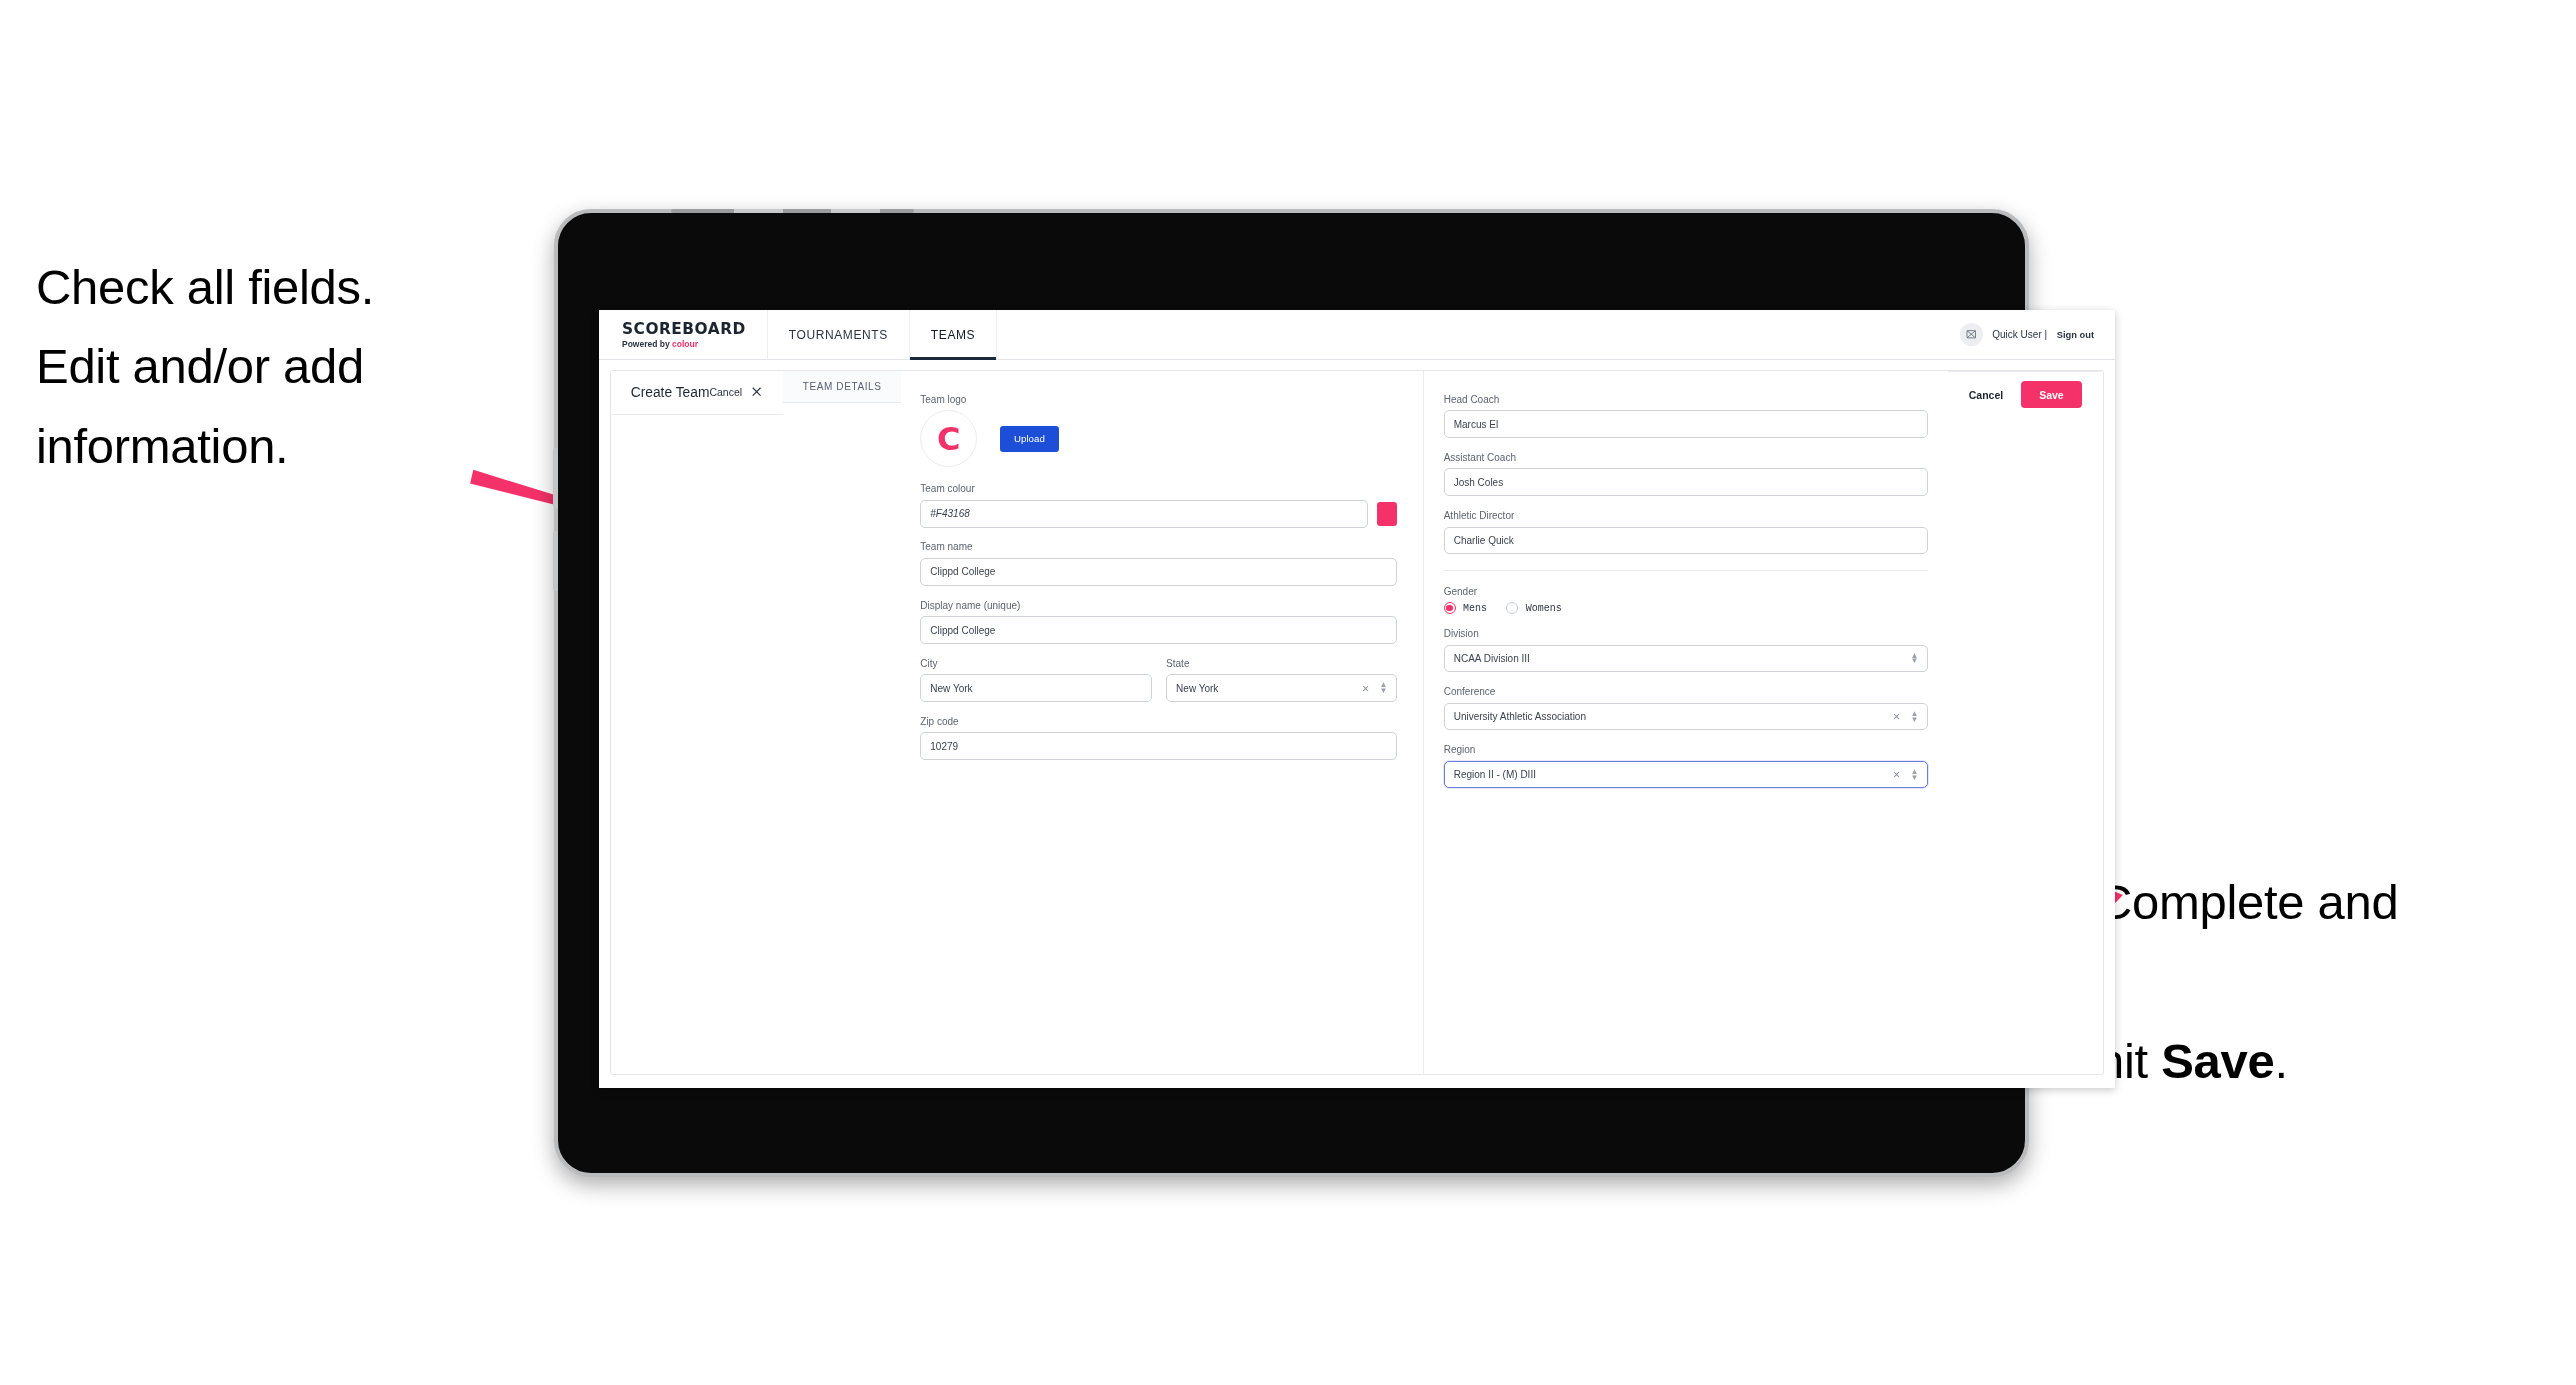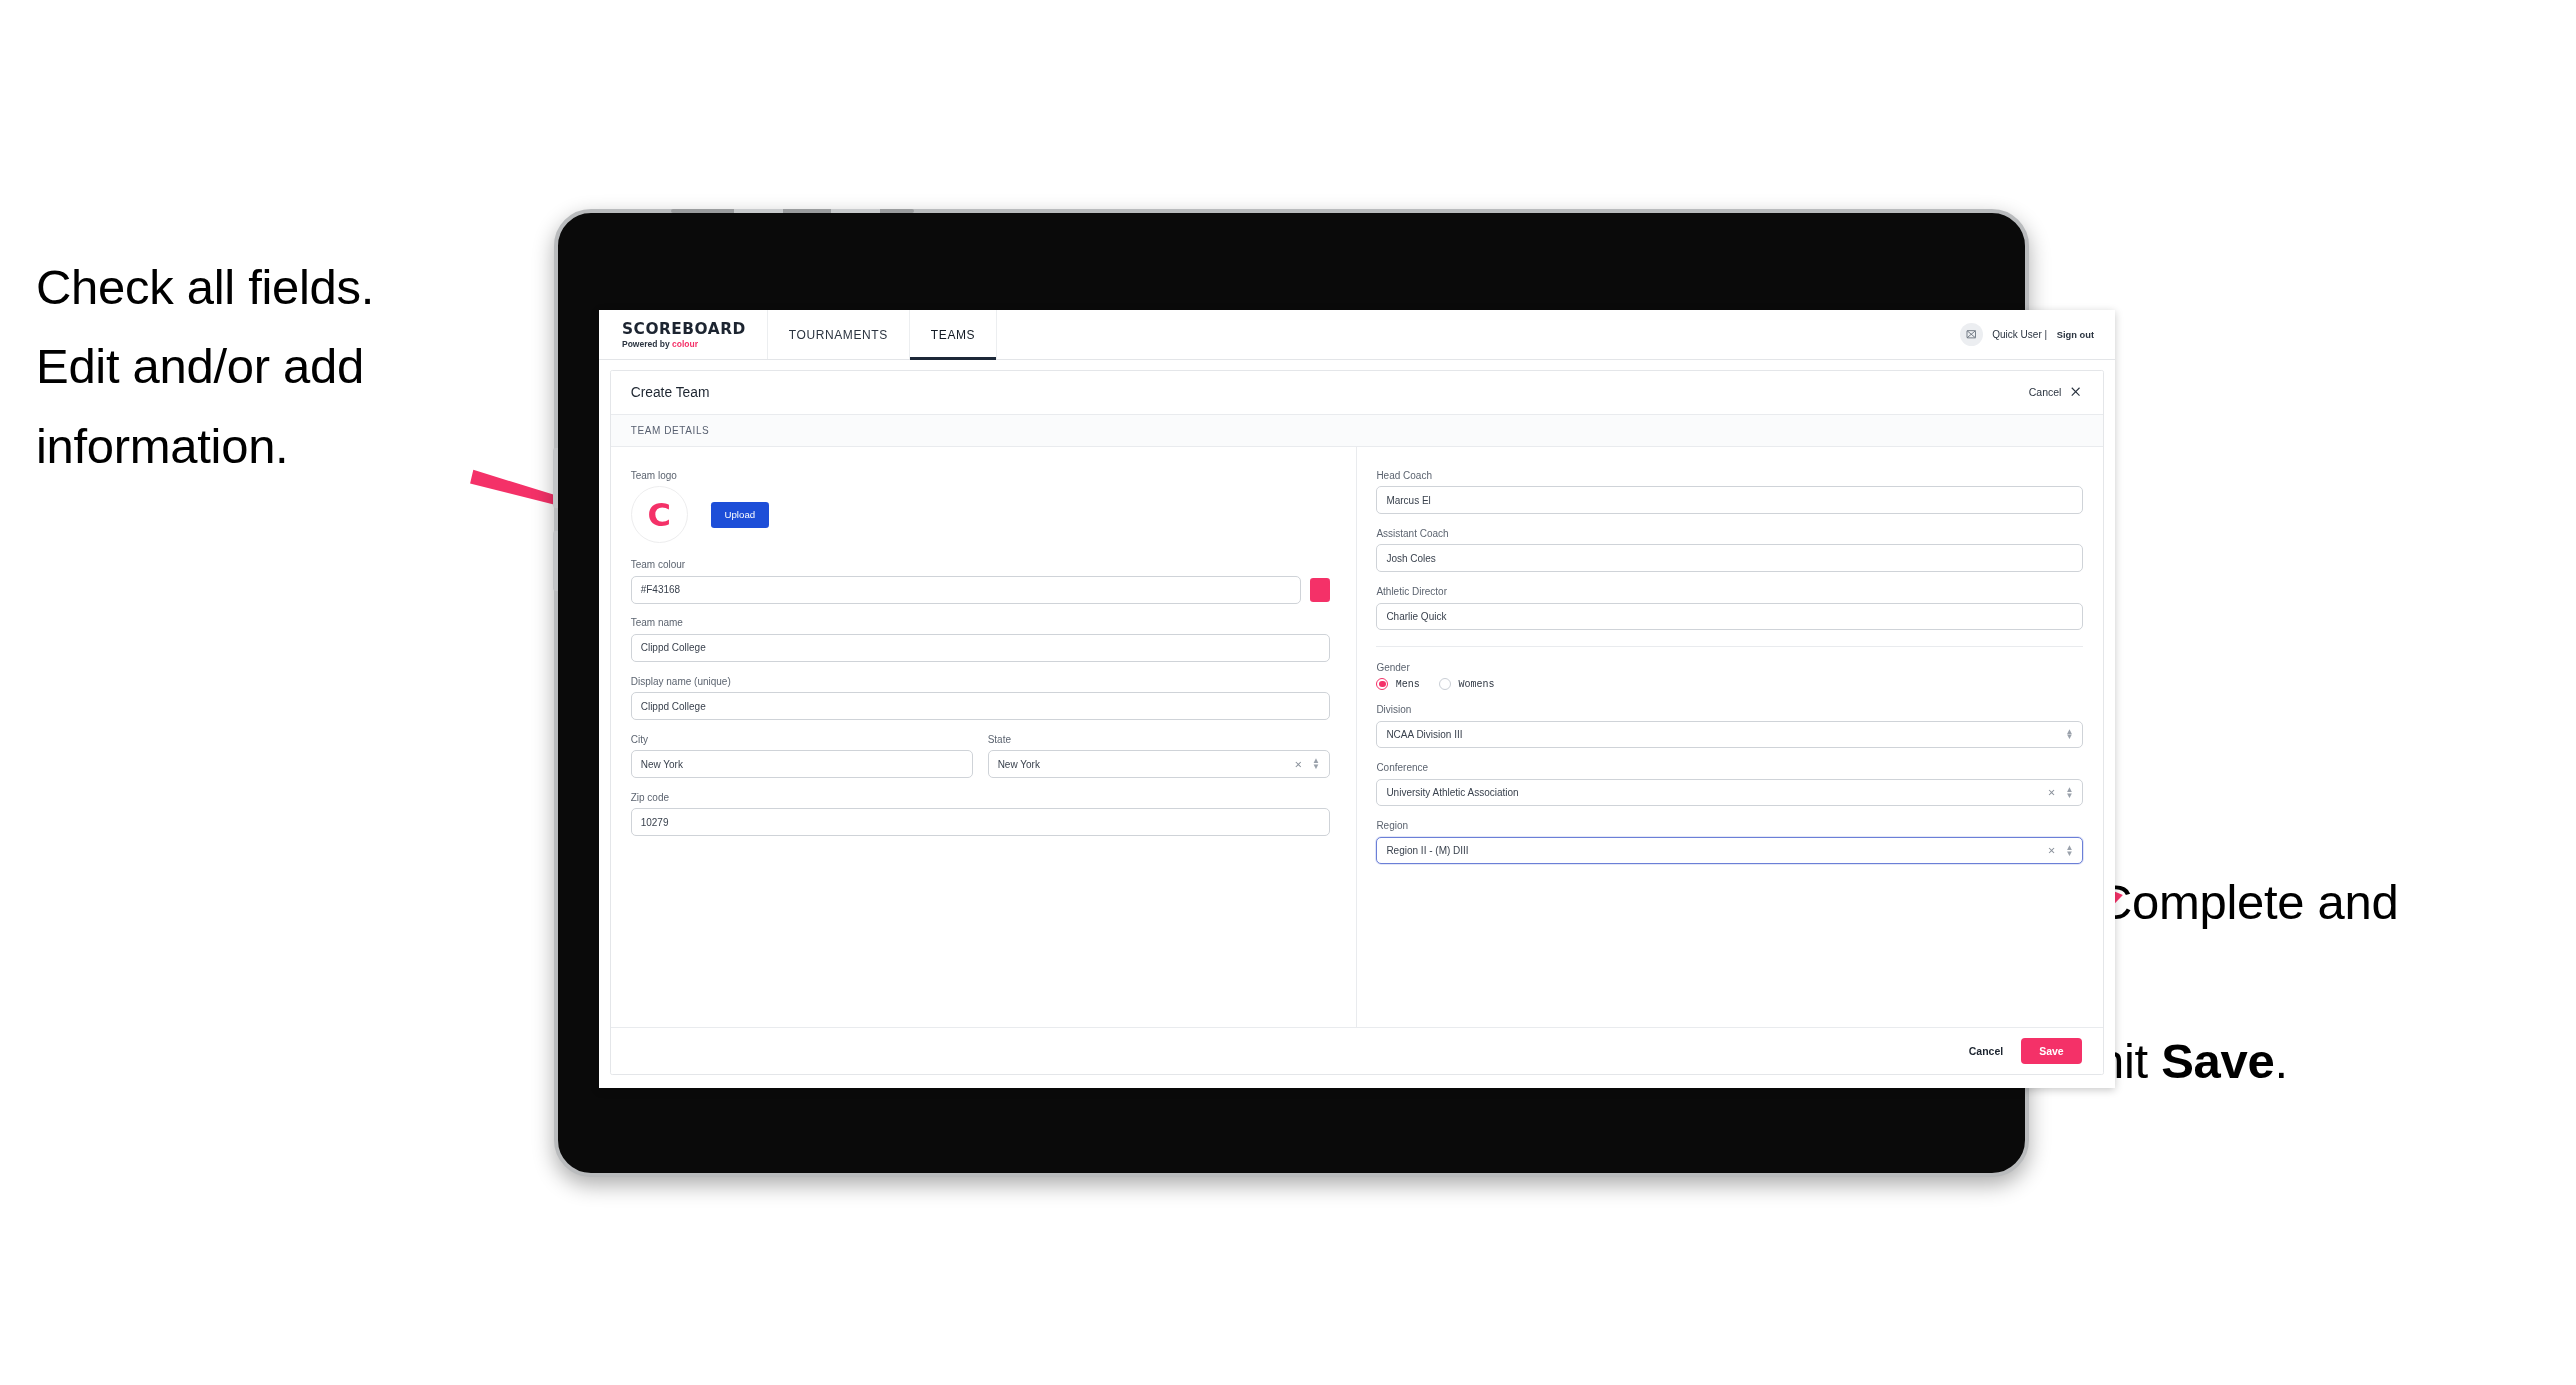--- a/index.html
+++ b/index.html
@@ -95,21 +95,21 @@
     width: 23px; height: 23px; border-radius: 50%; background:#eceef1;
     display:flex; align-items:center; justify-content:center; color:#6c7580;
   }
   #usr .uname { font-size: 10px; color:#2b3440; }
   #usr .sout { font-size: 9.3px; color:#2b3440; font-weight:600; cursor:pointer; }
 
   
   #page { flex:1; background:#ffffff; padding: 9.7px 11.3px 13px 11.3px; display:flex; }
   #card {
     flex:1; background:#fff; border:0.8px solid #e4e6e9; border-radius:2.4px;
-    display:flex; flex-direction:column; overflow:hidden;
+    display:flex; flex-direction:row; overflow:hidden;
   }
   #card-head {
     height: 44px; flex:none; display:flex; align-items:center; justify-content:space-between;
     padding: 0 21px 0 19.4px; border-bottom: 0.8px solid #e9ebee; background:#fff;
   }
   #card-title { font-size: 13.8px; color:#1d2530; }
   #card-cancel { display:flex; align-items:center; gap:9px; font-size:10.5px; color:#2b3440; cursor:pointer; }
   #section-bar {
     height: 32px; flex:none; display:flex; align-items:center;
     padding: 0 19.4px; background:#fafbfc; border-bottom:0.8px solid #e9ebee;
@@ -143,21 +143,21 @@
     width: 57px; height: 57px; border-radius:50%; border:0.8px solid #ededee;
     display:flex; align-items:center; justify-content:center;
     color:#f43168; font-size: 32px; font-weight: 800;
     font-family:"DejaVu Sans", sans-serif; line-height:1;
   }
   #upload-btn {
     background:#242f3e; color:#fff; font-size:9.7px; border-radius:3.2px;
     padding: 7.3px 13.8px; cursor:pointer;
   }
   #colour-row { display:flex; align-items:center; gap:9px; }
-  #colour-row .fld { flex:1; }
+  #colour-row .fld { flex:1;font-style:italic; }
   #swatch { width: 20px; height: 23.5px; border-radius:3.2px; flex:none; }
 
   
   #gender-row { display:flex; align-items:center; gap: 19.4px; margin-top:1.6px; }
   .radio { display:flex; align-items:center; gap:7.3px; font-size:10px; color:#303844; cursor:pointer;font-family:Liberation Mono, monospace; }
   .rdot { width:12px; height:12px; border-radius:50%; border:1.2px solid #c9ced5; display:flex; align-items:center; justify-content:center; }
   .rdot.on { border-color:#f43168; }
   .rdot.on::after { content:""; width:6.5px; height:6.5px; border-radius:50%; background:#f43168; }
 
   .hdiv { height:0.8px; background:#e9ebee; margin: 16px 0 14.6px 0; }

